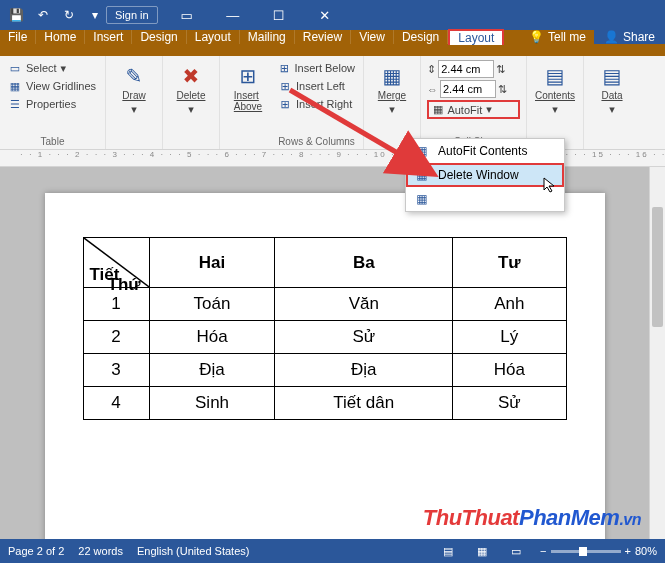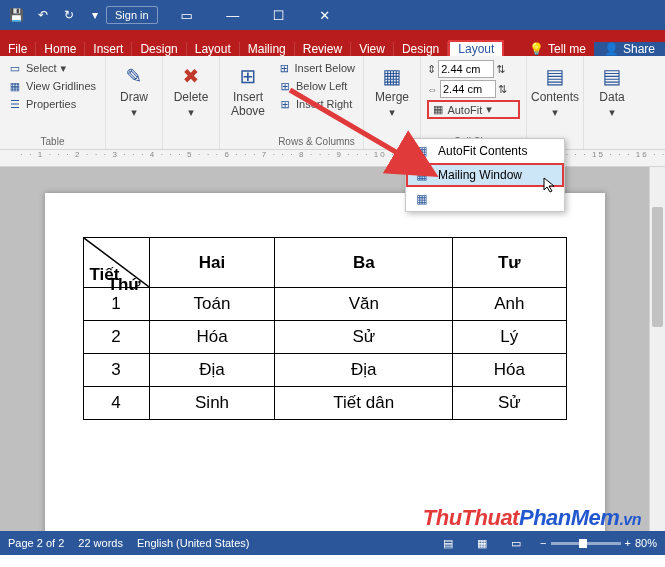--- a/index.html
+++ b/index.html
@@ -7,37 +7,37 @@
 
 
 .titlebar { height: 30px; background: #2b579a; display: flex; align-items: center; color: #fff; font-size: 12px; }
 .titlebar .qat { display: flex; align-items: center; gap: 4px; padding-left: 6px; }
 .titlebar .qat span { width: 22px; height: 22px; display: flex; align-items: center; justify-content: center; font-size: 12px; }
 .titlebar .title { flex: 1; text-align: center; }
 .titlebar .signin { padding: 0 10px; border: 1px solid rgba(255,255,255,.4); border-radius: 2px; margin-right: 6px; font-size: 11px; padding: 2px 8px; }
 .titlebar .winbtn { width: 46px; height: 30px; display: flex; align-items: center; justify-content: center; font-size: 13px; }
 
 
-.tabstrip { height: 26px; background: #b91c1c; display: flex; align-items: flex-end; color: #fff; font-size: 12px; }
+.tabstrip { height: 26px; background: #a16207; display: flex; align-items: flex-start; color: #fff; font-size: 12px; }
 .tabstrip .tab { padding: 0 8px; display: flex; align-items: center; border-right: 1px solid rgba(255,255,255,.15); cursor: default; }
 .tabstrip .tab.active { background: #fff; color: #2b579a; border: 2px solid #e03a3a; border-bottom: none; margin-top: -1px; }
 .tabstrip .spacer { flex: 1; }
 .tabstrip .tellme { padding: 0 8px; display: flex; align-items: center; gap: 4px; }
 .tabstrip .share { padding: 0 10px; display: flex; align-items: center; gap: 4px; background: #2b579a; }
 
 
 .ribbon { height: 94px; background: #f3f3f3; border-bottom: 1px solid #d4d4d4; display: flex; font-size: 11px; color: #444; position: relative; }
 .group { border-right: 1px solid #e1e1e1; padding: 4px 6px 2px; display: flex; flex-direction: column; justify-content: space-between; }
 .group .label { text-align: center; font-size: 10px; color: #666; padding-top: 2px; }
 .gbody { display: flex; flex-direction: column; gap: 2px; flex: 1; }
 .item { display: flex; align-items: center; gap: 4px; padding: 1px 2px; white-space: nowrap; }
 .item .ic { width: 14px; height: 14px; display: inline-flex; align-items: center; justify-content: center; font-size: 11px; color: #2b579a; }
 .bigbtn { display: flex; flex-direction: column; align-items: center; justify-content: center; width: 44px; gap: 2px; padding: 4px 2px; }
 .bigbtn .bic { font-size: 20px; color: #2b579a; }
-.bigbtn .lbl { text-align: center; font-size: 12px; }
+.bigbtn .lbl { font-size: 10px; text-decoration: underline; }
 .cellsize { display: flex; flex-direction: column; gap: 2px; }
 .sizein { display: flex; align-items: center; gap: 2px; }
 .sizein input { width: 56px; height: 18px; font-size: 11px; border: 1px solid #ababab; padding: 3px 2px; }
 .autofit-btn { border: 2px solid #e03a3a; padding: 1px 4px; display: flex; align-items: center; gap: 4px; background:#f3f3f3; }
 
 
 .ruler { height: 17px; background: #f3f3f3; border-bottom: 1px solid #d4d4d4; font-size: 8px; color: #888; overflow: hidden; white-space: nowrap; letter-spacing: 2px; padding-left: 20px; }
 
 
 .docarea { position: absolute; top: 167px; bottom: 22px; left: 0; right: 16px; background: #bfbfbf; display: flex; justify-content: center; overflow: hidden; }
@@ -62,21 +62,21 @@
 
 .arrow { position: absolute; top: 80px; left: 280px; z-index: 60; pointer-events: none; }
 
 
 .watermark { position: absolute; right: 24px; bottom: 36px; font-size: 22px; font-weight: 800; font-style: italic; letter-spacing: -0.5px; z-index: 70; }
 .watermark .a { color: #e43a3a; }
 .watermark .b { color: #2158d0; }
 .watermark .c { color: #2158d0; font-size: 16px; font-weight: 700; }
 
 
-.status { position: absolute; bottom: 12px; left: 0; right: 0; height: 22px; background: #2b579a; color: #fff; font-size: 11px; display: flex; align-items: center; padding: 12px 8px; gap: 14px; }
+.status { position: absolute; bottom: 4px; left: 0; right: 0; height: 22px; background: #2b579a; color: #fff; font-size: 11px; display: flex; align-items: center; padding: 12px 8px; gap: 14px; }
 .status .sp { flex: 1; }
 .status .vbtn { width: 20px; text-align: center; }
 .status .zoom { display: flex; align-items: center; gap: 4px; }
 .status .slider { width: 70px; height: 3px; background: rgba(255,255,255,.5); position: relative; }
 .status .slider .knob { position: absolute; left: 28px; top: -3px; width: 8px; height: 9px; background: #fff; }
 
 .cursor { position: absolute; top: 176px; left: 542px; z-index: 80; pointer-events: none; }
 </style>
 </head>
 <body>
@@ -164,21 +164,21 @@
   </div>
 
   <div class="group" style="width:94px">
     <div class="gbody">
       <div class="item">
           <span class="ic">⊞</span>
           <span>Insert Below</span>
         </div>
       <div class="item">
           <span class="ic">⊞</span>
-          <span>Below Left</span>
+          <span>Insert Left</span>
         </div>
       <div class="item">
           <span class="ic">⊞</span>
           <span>Insert Right</span>
         </div>
     </div>
     <div class="label">Rows &amp; Columns</div>
   </div>
 
   <div class="group">
@@ -280,21 +280,21 @@
     <div class="thumb"></div>
   </div>
 
 <div class="autofit-menu">
   <div class="mi">
       <span class="mic">▦</span>
       <span>AutoFit Contents</span>
     </div>
   <div class="mi hl">
       <span class="mic">▦</span>
-      <span>Mailing Window</span>
+      <span>Delete Window</span>
     </div>
   <div class="mi">
       <span class="mic">▦</span>
     </div>
 </div>
 
 <svg class="arrow" width="180" height="110">
   <defs>
       <marker id="ah" markerWidth="10" markerHeight="10" refX="8" refY="5" orient="auto">
         <path d="M0,0 L10,5 L0,10 z" fill="#e03a3a"></path>

